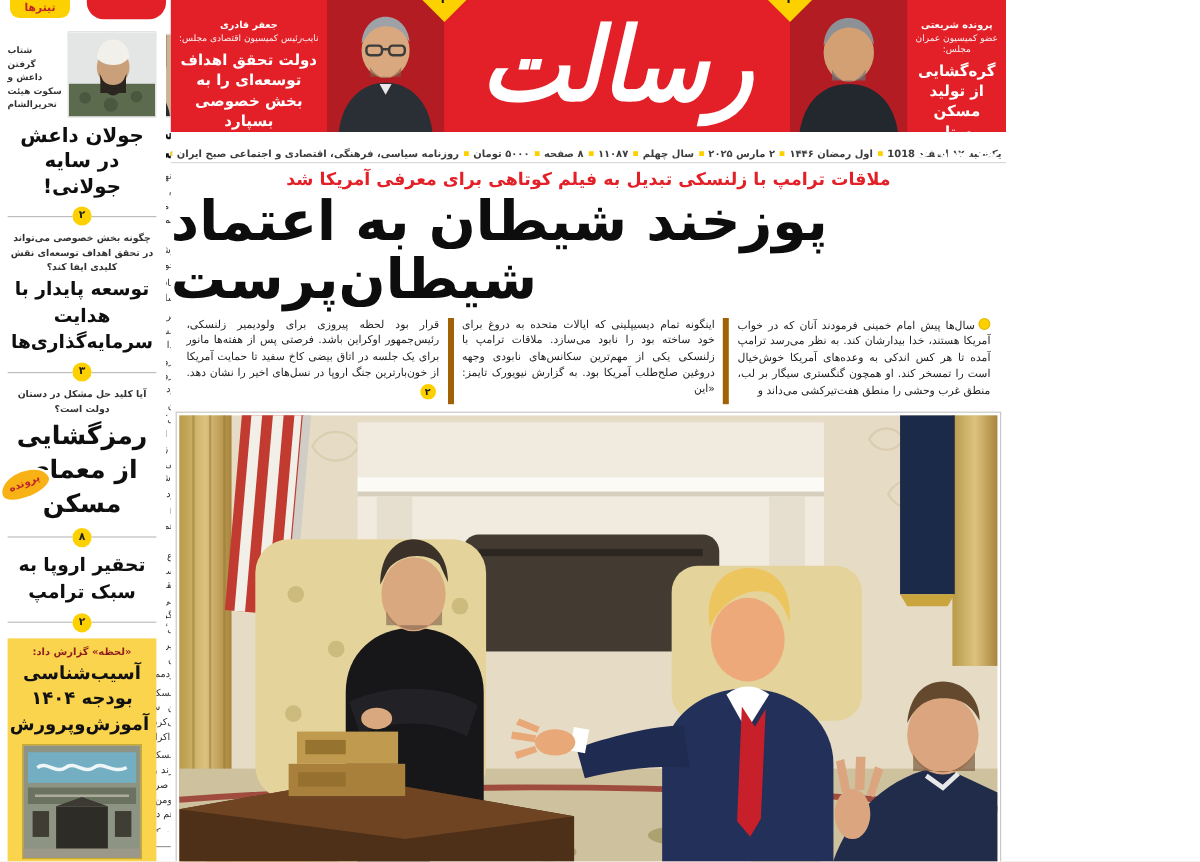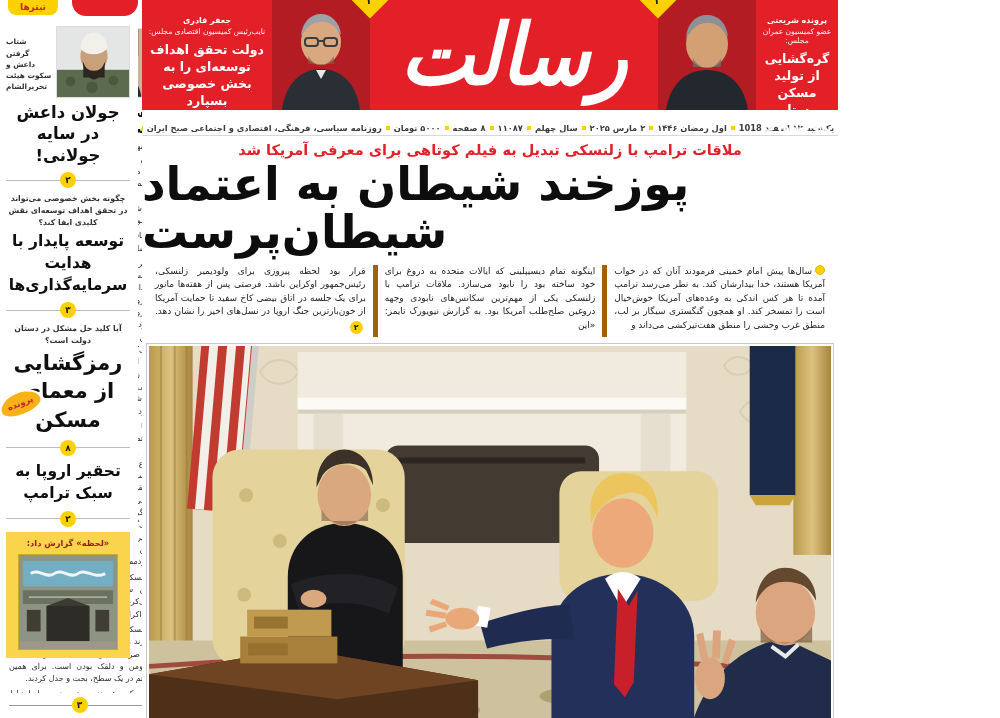--- a/index.html
+++ b/index.html
@@ -393,20 +393,21 @@
       <h3 class="sb-h sb-h4">تحقیر اروپا به سبک ترامپ</h3>
       <div class="sb-divider">
           <div class="rule"></div>
           <div class="pgc">۲</div>
           <div class="rule"></div>
         </div>
     </div>
 
     <div class="ybox">
       <div class="yb-kicker">«لحظه» گزارش داد:</div>
+      <div class="yb-h">آسیب‌شناسی بودجه ۱۴۰۴ آموزش‌وپرورش</div>
       <div class="yb-photo">
         <svg viewBox="0 0 100 96" preserveAspectRatio="none">
           <rect width="100" height="96" fill="#8e9483"></rect>
           <rect x="4" y="6" width="92" height="26" fill="#74aec2"></rect>
           <g stroke="#eef6f8" stroke-width="3" fill="none">
               <path d="M12 19c8-6 16 6 24 0s16 6 24 0s16 6 28 0"></path>
             </g>
           <rect x="4" y="36" width="92" height="14" fill="#6c7260"></rect>
           <g stroke="#d8d4c4" stroke-width="2">
               <path d="M10 43h80" opacity=".6"></path>

